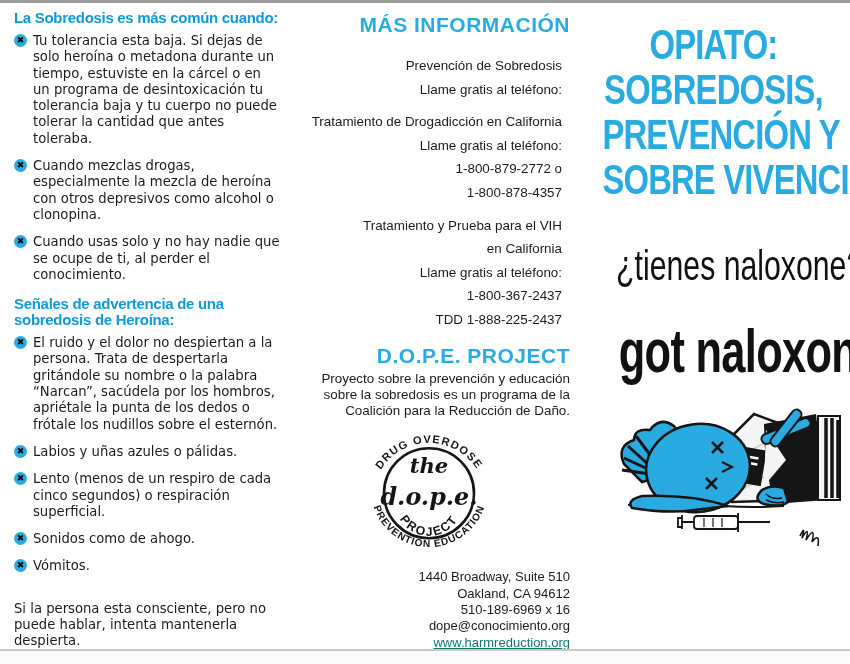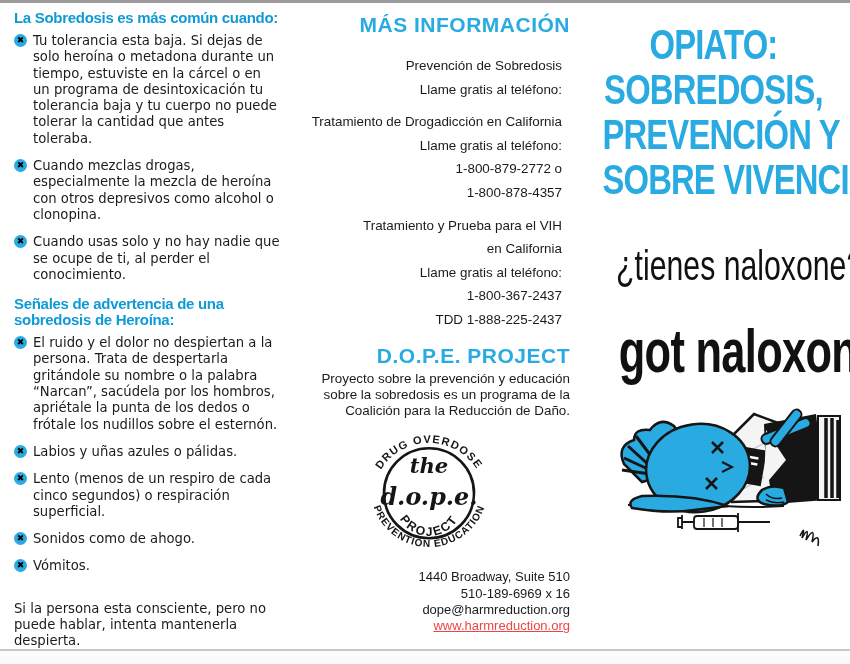--- a/index.html
+++ b/index.html
@@ -35,21 +35,21 @@
     font-family:"Liberation Sans",sans-serif;
     font-weight:700;font-size:21px;line-height:22px;color:#29abe2;
     letter-spacing:0.5px;margin:0 0 22px 0;
   }
   .info-block{font-size:13.4px;line-height:15.6px;margin-bottom:17px;font-family:"Liberation Sans",sans-serif;}
   .info-block div{margin:8px;}
   .dope-h{margin:16px 0 4px 0;}
   .dope-desc{font-size:13.4px;line-height:16.2px;font-family:"Liberation Sans",sans-serif;margin-bottom:8px;}
   .logo-wrap{margin:2px auto 6px auto;width:150px;height:136px;}
   .addr{font-size:13px;line-height:16.4px;font-family:"Liberation Sans",sans-serif;margin-top:6px;}
-  .site-link{color:#ef4444;text-decoration:underline;}
+  .site-link{color:#0f766e;text-decoration:underline;}
 
   
   .col-right{position:absolute;left:578px;top:22px;width:272px;text-align:center;}
   .big-title{margin:0 1px 0 0;}
   .big-title div{
     font-family:"Liberation Sans",sans-serif;
     font-weight:700;font-size:40px;line-height:45px;color:#29abe2;
     transform:scale(0.82,1.08);transform-origin:50% 50%;
     letter-spacing:-1px;white-space:nowrap;
   }
@@ -159,22 +159,23 @@
       <text x="85" y="50" text-anchor="middle" font-size="24" font-style="italic" font-weight="bold" fill="#151515" font-family="DejaVu Serif, serif">the</text>
       <text x="85" y="86" text-anchor="middle" font-size="27" font-style="italic" font-weight="bold" fill="#151515" font-family="DejaVu Serif, serif">d.o.p.e.</text>
       <text font-size="14" font-weight="bold" fill="#151515" letter-spacing="2" font-family="Liberation Sans, sans-serif">
         <textPath href="#arcProject" startOffset="50%" text-anchor="middle">PROJECT</textPath>
       </text>
     </svg>
   </div>
 
   <div class="addr">
     <div>1440 Broadway, Suite 510</div>
+    <div>Oakland, CA 94612</div>
     <div>510-189-6969 x 16</div>
-    <div>dope@harmreduction.org</div>
+    <div>dope@conocimiento.org</div>
     <div><a class="site-link" href="#">www.harmreduction.org</a></div>
   </div>
 </div>
 
 <div class="col-right">
   <div class="big-title">
     <div>OPIATO:</div>
     <div>SOBREDOSIS,</div>
     <div>PREVENCIÓN Y</div>
     <div>SOBRE VIVENCIA</div>

